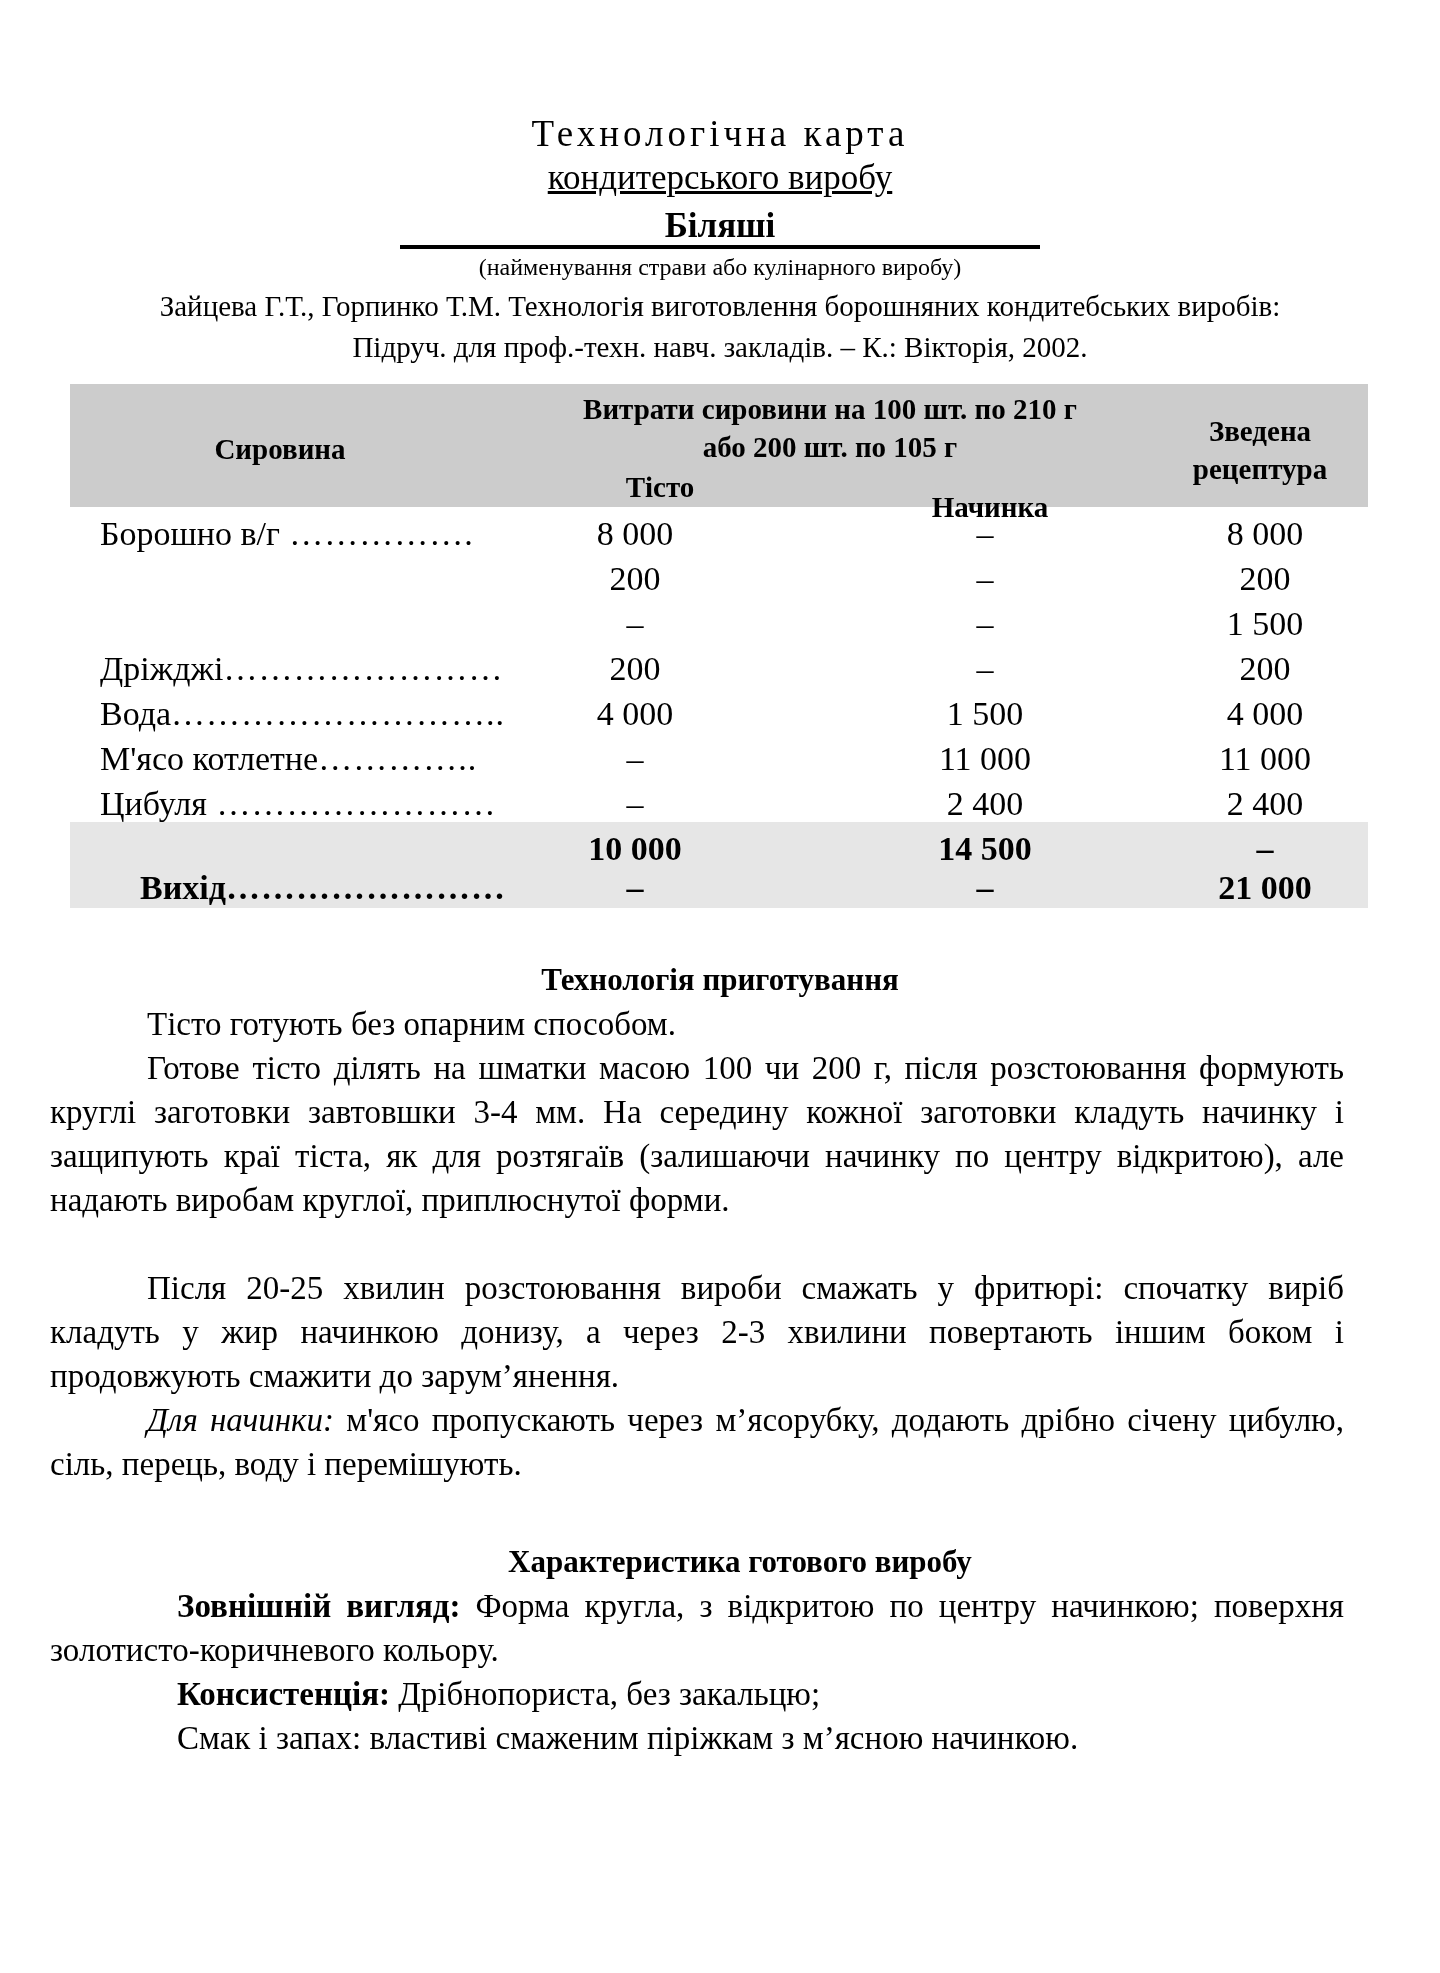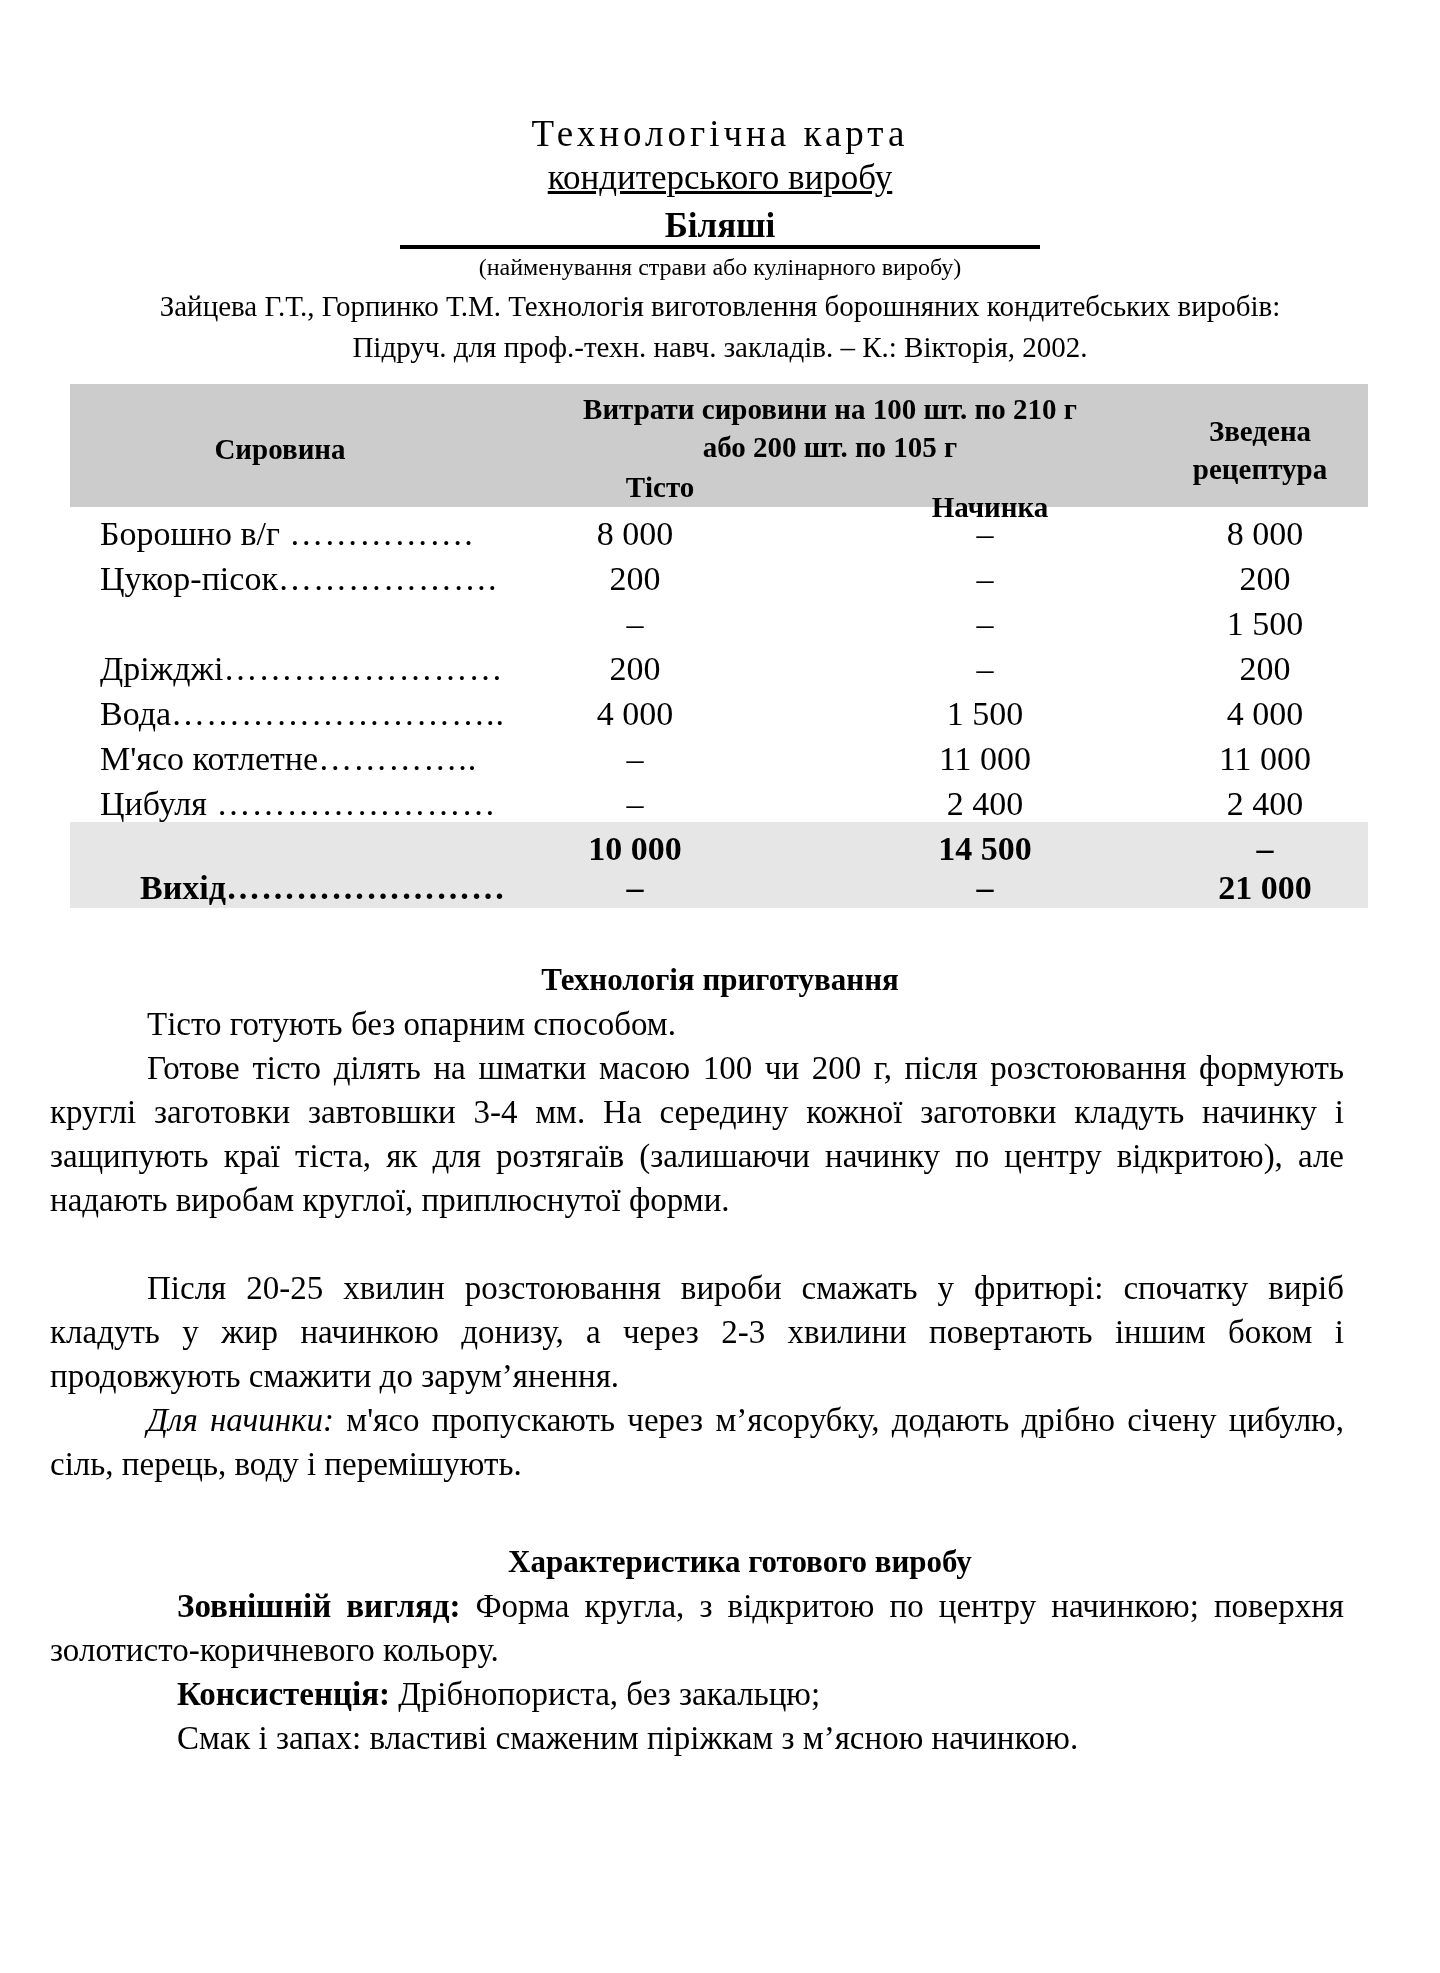--- a/index.html
+++ b/index.html
@@ -76,21 +76,20 @@
   <div class="abs tfoot"></div>
 
   <div id="rows">
       <div class="row" style="top: 511px;">
         <div class="cell c-label"><span>Борошно в/г</span><span class="dots"> …………….</span></div>
         <div class="cell c-dough">8 000</div>
         <div class="cell c-fill">–</div>
         <div class="cell c-sum">8 000</div>
       </div>
       <div class="row" style="top: 556px;">
-        <div class="cell c-label"><span>Цукор-пісок</span><span class="dots">……………….</span></div>
         <div class="cell c-dough">200</div>
         <div class="cell c-fill">–</div>
         <div class="cell c-sum">200</div>
       </div>
       <div class="row" style="top: 601px;">
         <div class="cell c-dough">–</div>
         <div class="cell c-fill">–</div>
         <div class="cell c-sum">1 500</div>
       </div>
       <div class="row" style="top: 646px;">

